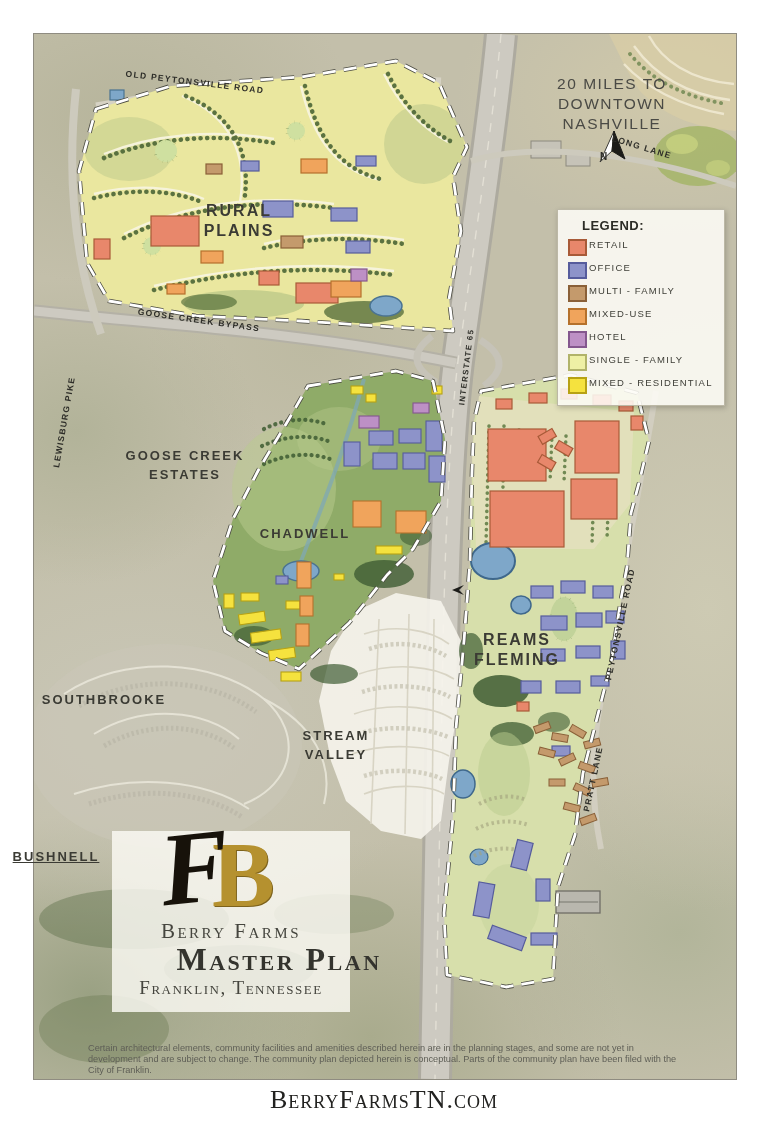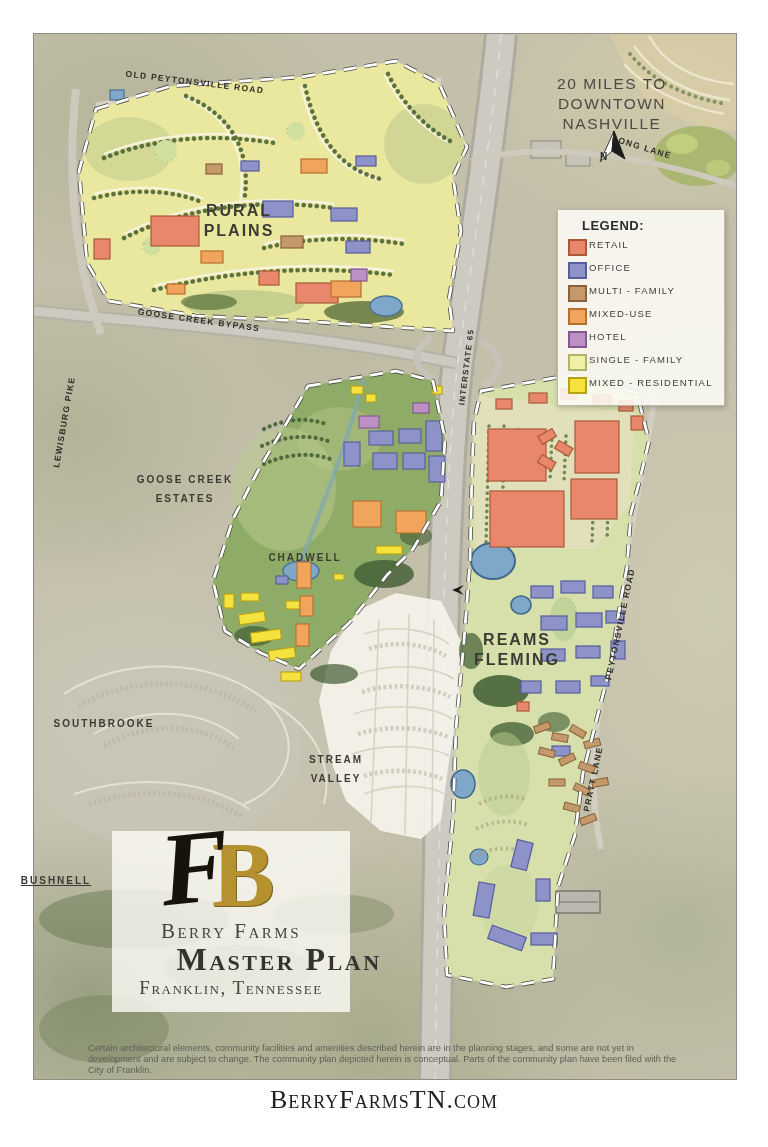--- a/index.html
+++ b/index.html
@@ -16,21 +16,21 @@
         radial-gradient(ellipse 420px 300px at 16% 66%, #c9c7b7 0%, rgba(201,199,183,0) 72%),
         radial-gradient(ellipse 320px 260px at 8% 92%, #9aa183 0%, rgba(154,161,131,0) 70%),
         radial-gradient(ellipse 360px 280px at 48% 96%, #a9ab8d 0%, rgba(169,171,141,0) 70%),
         radial-gradient(ellipse 300px 420px at 96% 55%, #cdcab3 0%, rgba(205,202,179,0) 72%),
         radial-gradient(ellipse 280px 240px at 92% 86%, #b2b59a 0%, rgba(178,181,154,0) 70%),
         radial-gradient(ellipse 240px 180px at 40% 30%, #bdbaa2 0%, rgba(189,186,162,0) 70%);}
   .map svg{position:absolute;left:0;top:0;}
   
   .area-label{position:absolute;font-weight:600;font-size:16px;line-height:20px;
       letter-spacing:2px;color:#3b3b34;text-align:center;white-space:nowrap;}
-  .area-label.small{font-size:10px;line-height:19px;margin-top:24px;}
+  .area-label.small{font-size:13px;line-height:19px;}
   .road-label{position:absolute;font-weight:700;font-size:8.5px;line-height:10px;
       letter-spacing:1.3px;color:#2e2e29;text-align:center;white-space:nowrap;}
   .note{position:absolute;left:493px;top:40px;width:170px;text-align:center;
       font-weight:400;font-size:15.5px;line-height:20px;letter-spacing:1.5px;color:#4a4a45;}
   .compass{position:absolute;left:560px;top:95px;width:36px;height:40px;}
   .compass .n{position:absolute;left:6px;top:22px;font-weight:700;font-size:10px;color:#2d2d28;}
   
   .legend{position:absolute;left:523px;top:175px;width:146px;
       background:rgba(253,252,246,.88);border:1px solid #bcb8a6;
       box-shadow:1px 2px 5px rgba(40,40,30,.25);padding:8px 10px 11px 10px;}

